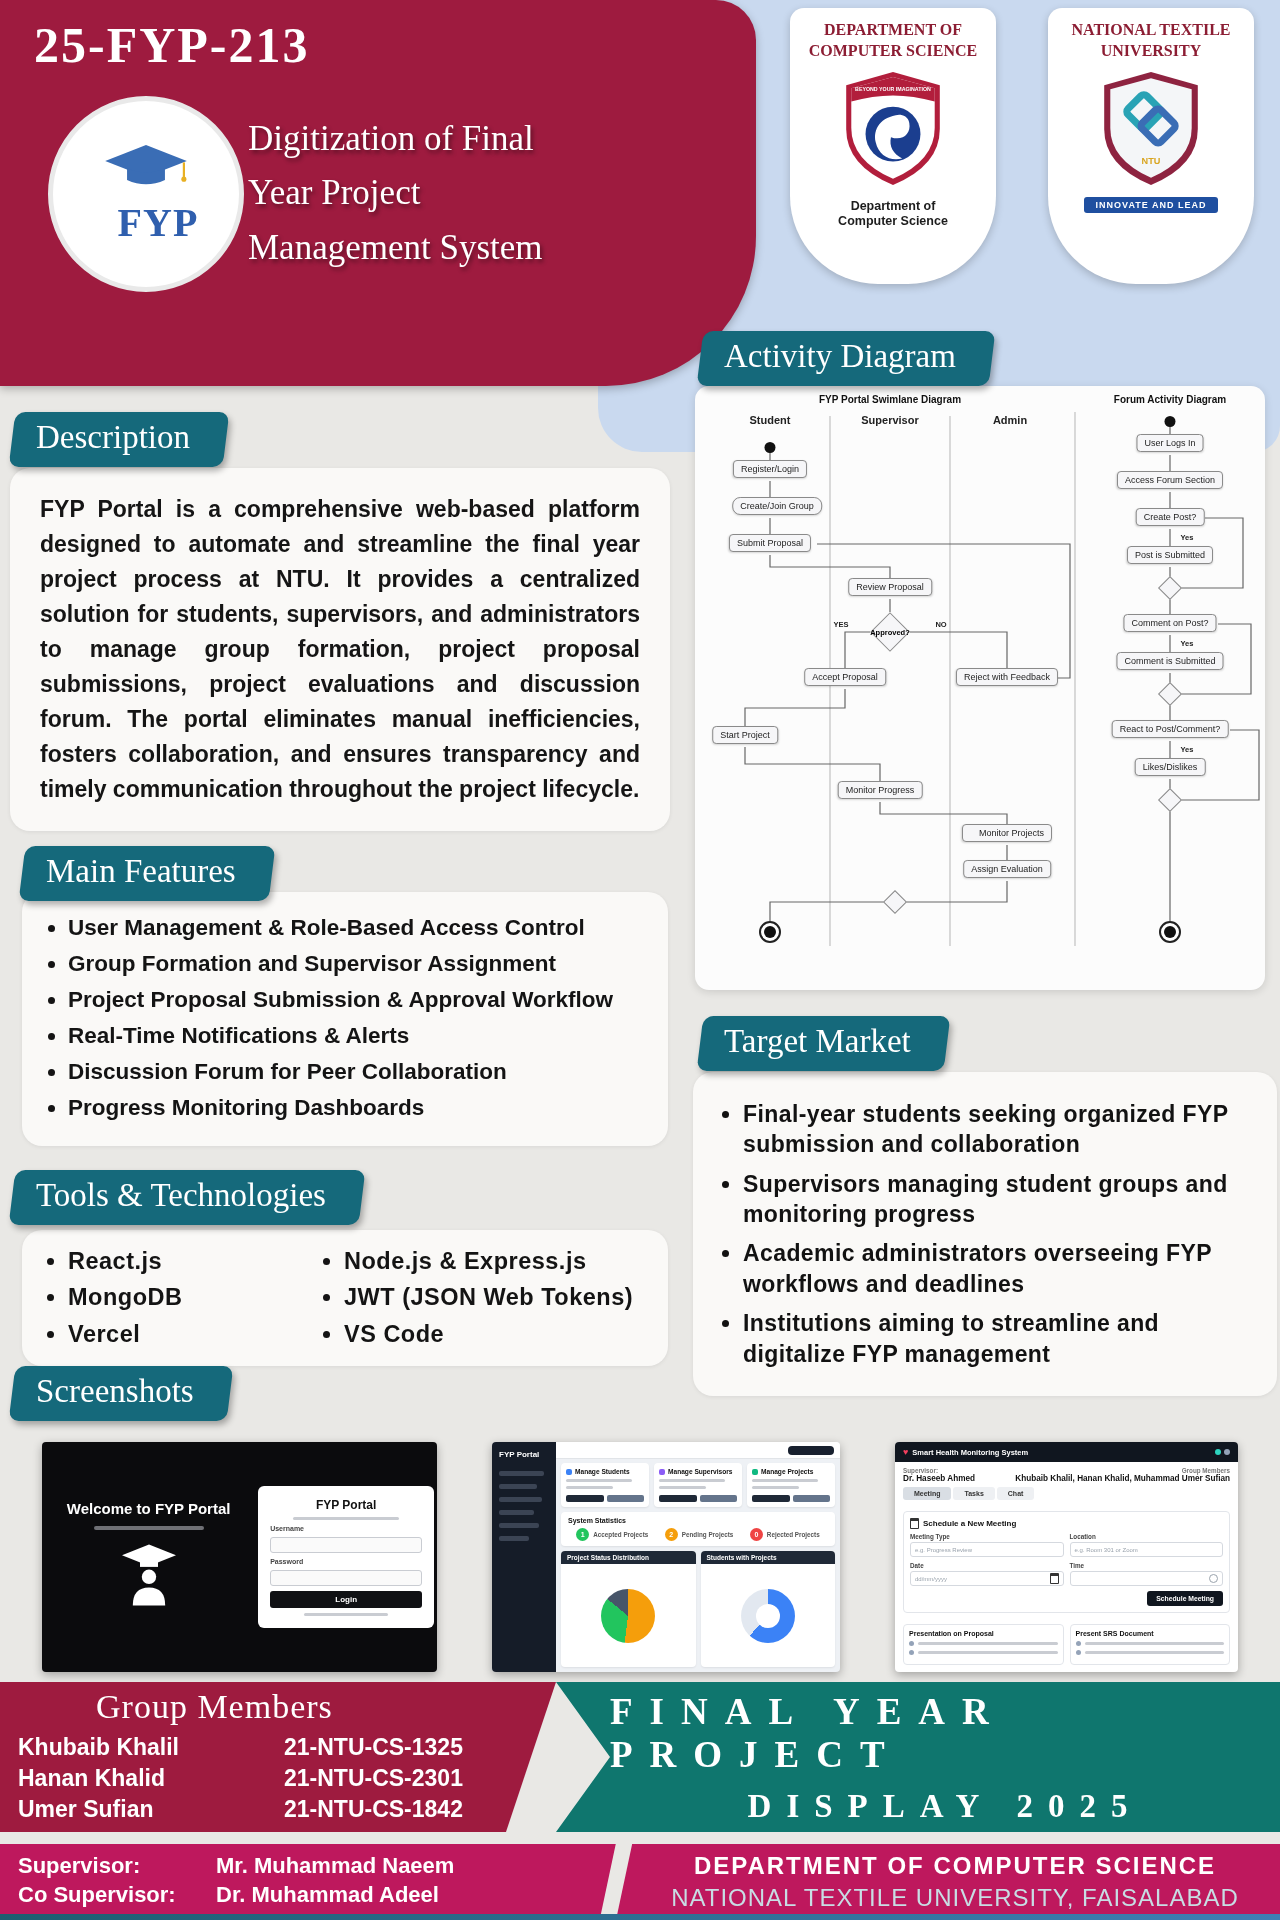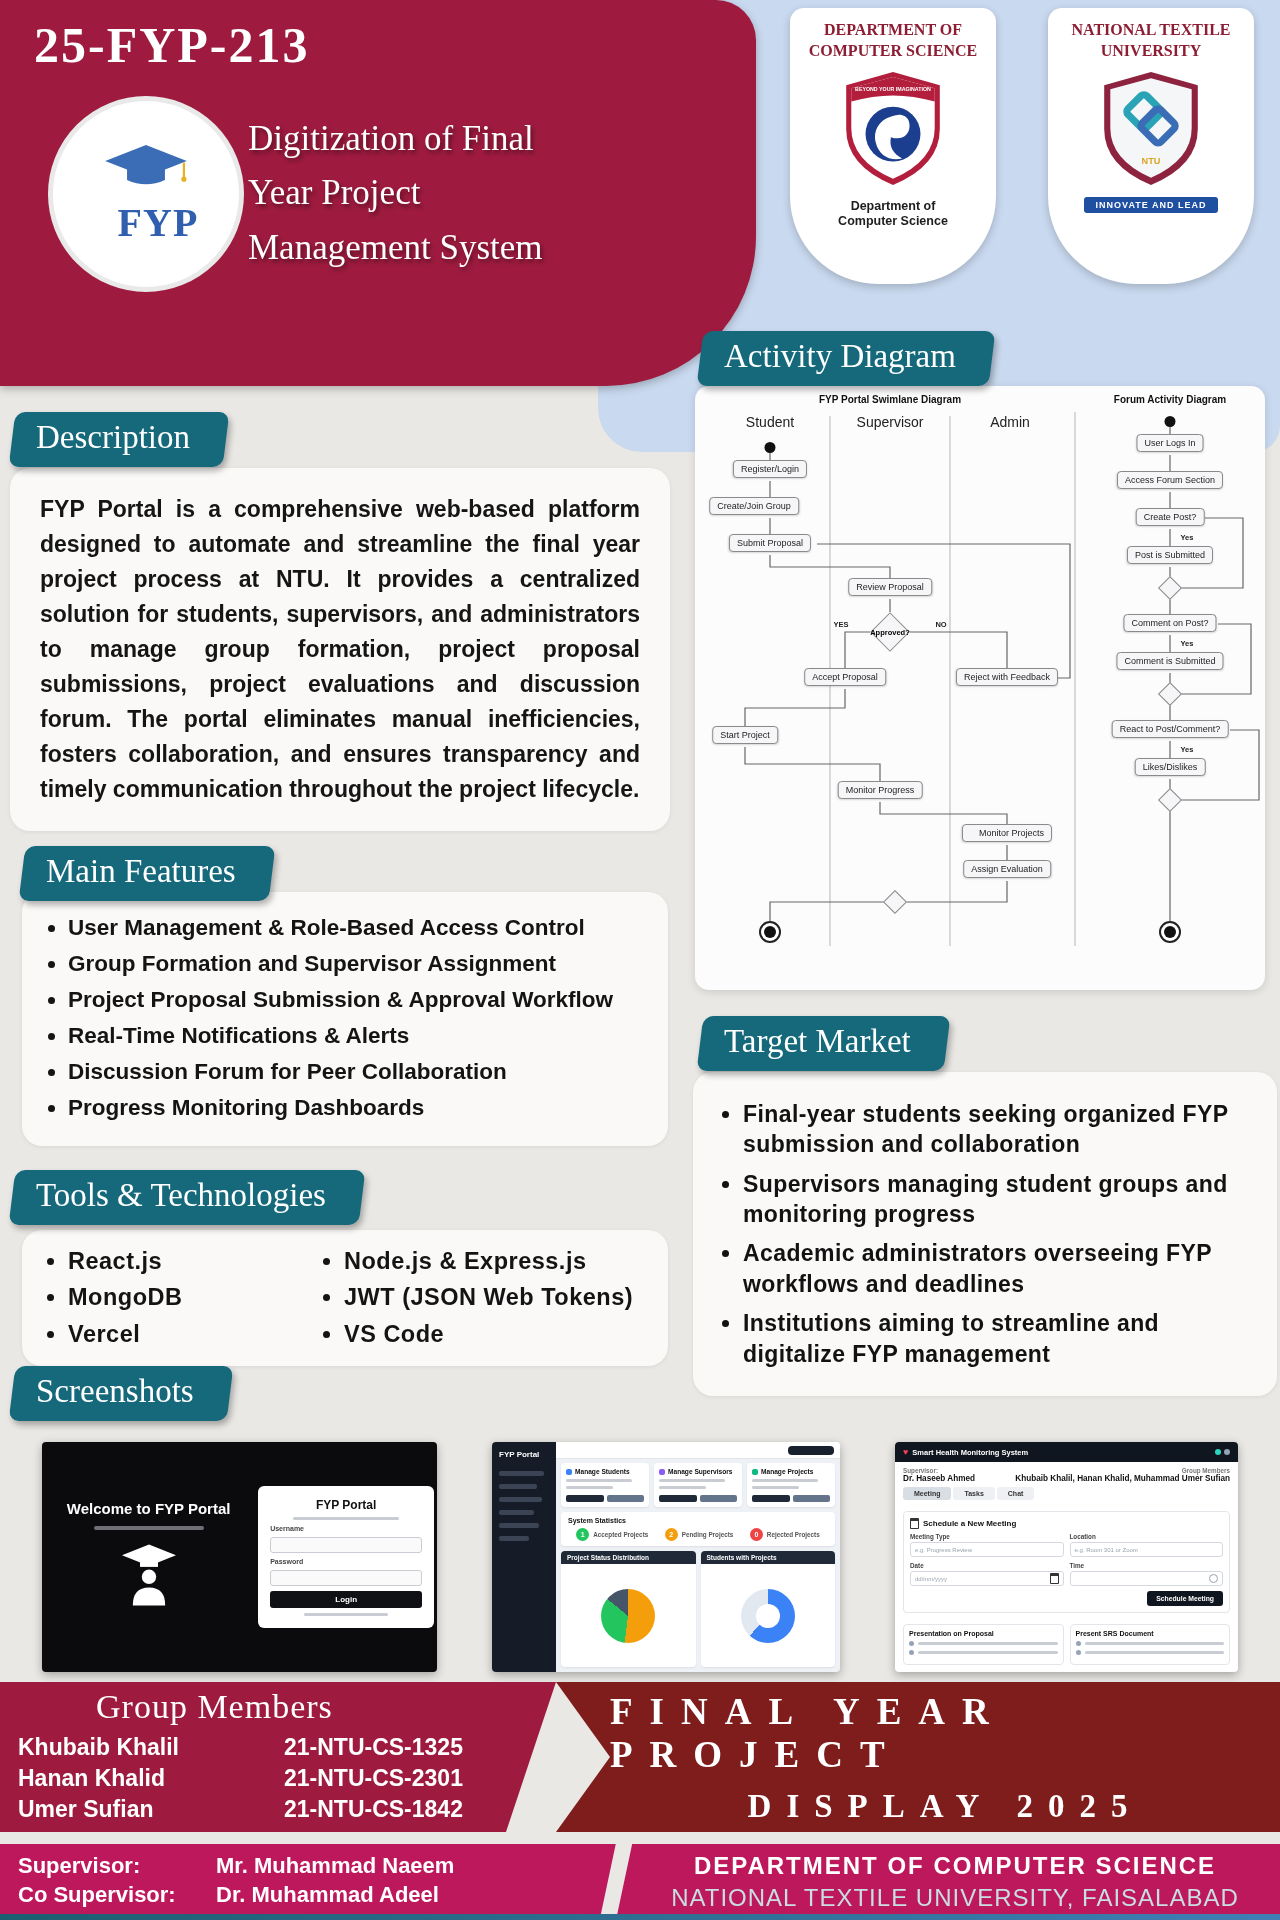--- a/index.html
+++ b/index.html
@@ -34,21 +34,21 @@
   .tools-panel{left:22px;top:1230px;width:646px;padding:12px 20px;display:flex;}
   .tools-panel ul:first-child{width:250px;}
   .tools-panel li{font-size:23.5px;font-weight:bold;color:#141414;letter-spacing:.5px;line-height:1.42;margin:3px 0;}
   .target-panel{left:693px;top:1072px;width:584px;padding:18px 24px;}
   .target-panel li{font-size:23px;font-weight:bold;color:#121212;letter-spacing:.4px;line-height:1.32;margin:9px 0;}
 
   
   .act-panel{position:absolute;left:695px;top:386px;width:570px;height:604px;background:#fcfcfc;border-radius:14px;z-index:4;box-shadow:0 2px 8px rgba(0,0,0,.13);}
   .act-panel svg.wires{position:absolute;inset:0;z-index:1;}
   .dtitle{position:absolute;transform:translateX(-50%);font-size:10px;font-weight:bold;white-space:nowrap;color:#111;z-index:2;}
-  .dlane{position:absolute;transform:translateX(-50%);font-size:14px;font-weight:normal;color:#222;z-index:2;}
+  .dlane{position:absolute;transform:translateX(-50%);font-size:11px;font-weight:bold;color:#222;z-index:2;}
   .dnode{position:absolute;transform:translateX(-50%);background:#f6f6f8;border:1px solid #8a8a8a;border-radius:4px;padding:3px 7px;font-size:9px;color:#1d1d1d;white-space:nowrap;box-shadow:0 1px 2px rgba(0,0,0,.15);z-index:2;}
   .ddia{position:absolute;width:26px;height:26px;transform:translate(-50%,-50%) rotate(45deg);background:#f6f6f8;border:1px solid #8a8a8a;z-index:2;}
   .ddia-sm{width:15px;height:15px;}
   .dlabel{position:absolute;transform:translate(-50%,-50%);font-size:7.5px;font-weight:bold;z-index:3;white-space:nowrap;}
   .dtag{position:absolute;transform:translate(-50%,-50%);font-size:7.5px;font-weight:bold;color:#222;z-index:3;}
   .ddot{position:absolute;width:11px;height:11px;border-radius:50%;background:#111;transform:translateX(-50%);z-index:2;}
   .dend{position:absolute;width:18px;height:18px;border:2px solid #222;border-radius:50%;transform:translateX(-50%);background:#fff;z-index:2;}
   .dend::after{content:"";position:absolute;inset:3px;background:#111;border-radius:50%;}
 
   
@@ -124,21 +124,21 @@
   .sm-panel-title{font-size:7px;font-weight:bold;color:#111;margin-bottom:4px;}
   .sm-row{display:flex;align-items:center;gap:4px;margin:4px 0;}
   .sm-dot{width:5px;height:5px;border-radius:50%;background:#94a3b8;}
   .sm-row .bar{flex:1;height:3px;}
 
   
   .gm-panel{position:absolute;left:0;top:1682px;width:556px;height:150px;background:#9e1b3f;clip-path:polygon(0 0,100% 0,91% 100%,0 100%);color:#fff;z-index:5;box-sizing:border-box;padding-top:6px;}
   .gm-heading{font-size:34px;margin:0 0 6px 96px;letter-spacing:1px;}
   .gm-row{display:flex;padding-left:18px;font-weight:bold;font-size:23px;line-height:31px;}
   .gm-row span:first-child{width:266px;}
-  .fyp-banner{position:absolute;left:556px;top:1682px;width:724px;height:150px;background:#7f1d1d;clip-path:polygon(0 0,100% 0,100% 100%,0 100%,54px 50%);color:#fff;display:flex;flex-direction:column;align-items:center;justify-content:center;gap:12px;padding-left:54px;box-sizing:border-box;z-index:5;}
+  .fyp-banner{position:absolute;left:556px;top:1682px;width:724px;height:150px;background:#0f766e;clip-path:polygon(0 0,100% 0,100% 100%,0 100%,54px 50%);color:#fff;display:flex;flex-direction:column;align-items:center;justify-content:center;gap:12px;padding-left:54px;box-sizing:border-box;z-index:5;}
   .fb-line1{font-size:37px;font-weight:bold;letter-spacing:17px;}
   .fb-line2{font-size:33px;font-weight:bold;letter-spacing:15px;}
   .bottom-band{position:absolute;left:0;top:1844px;width:1280px;height:72px;background:#be185d;z-index:5;}
   .sup-block{position:absolute;left:18px;top:7px;color:#fff;font-size:22px;font-weight:bold;line-height:29px;}
   .sup-label{display:inline-block;width:198px;}
   .band-divider{position:absolute;left:608px;top:-10px;width:16px;height:95px;background:#e9e8e5;transform:rotate(12deg);}
   .foot-block{position:absolute;left:650px;width:610px;top:8px;text-align:center;color:#fff;}
   .foot-line1{font-size:24px;font-weight:bold;letter-spacing:2px;}
   .foot-line2{font-size:24px;color:#c8dde4;letter-spacing:1px;margin-top:4px;}
   .bottom-strip{position:absolute;left:0;top:1914px;width:1280px;height:6px;background:linear-gradient(90deg,#1d5e70,#3f7fb5);z-index:5;}
@@ -249,21 +249,21 @@
       <path d="M475,40 V48 M475,69 V85 M475,106 V122 M475,143 V160 M475,181 V193 M475,211 V228 M475,249 V266 M475,287 V299 M475,317 V334 M475,355 V372 M475,393 V405 M475,423 V535 M510,132 H548 V202 H484 M523,238 H556 V308 H484 M535,344 H564 V414 H484" stroke="#666" stroke-width="1.2" fill="none"></path>
     </svg>
 
     <div class="dtitle" style="left:195px;top:8px;">FYP Portal Swimlane Diagram</div>
     <div class="dlane" style="left:75px;top:28px;">Student</div>
     <div class="dlane" style="left:195px;top:28px;">Supervisor</div>
     <div class="dlane" style="left:315px;top:28px;">Admin</div>
 
     <div class="ddot" style="left:75px;top:56px;"></div>
     <div class="dnode" style="left:75px;top:74px;">Register/Login</div>
-    <div class="dnode" style="left:59px;top:111px;">Create/Join Group</div>
+    <div class="dnode" style="left:82px;top:111px;border-radius:8px;">Create/Join Group</div>
     <div class="dnode" style="left:75px;top:148px;">Submit Proposal</div>
     <div class="dnode" style="left:195px;top:192px;">Review Proposal</div>
     <div class="ddia" style="left:195px;top:246px;"></div>
     <div class="dlabel" style="left:195px;top:246px;">Approved?</div>
     <div class="dtag" style="left:146px;top:238px;">YES</div>
     <div class="dtag" style="left:246px;top:238px;">NO</div>
     <div class="dnode" style="left:150px;top:282px;">Accept Proposal</div>
     <div class="dnode" style="left:312px;top:282px;">Reject with Feedback</div>
     <div class="dnode" style="left:50px;top:340px;">Start Project</div>
     <div class="dnode" style="left:185px;top:395px;">Monitor Progress</div>

